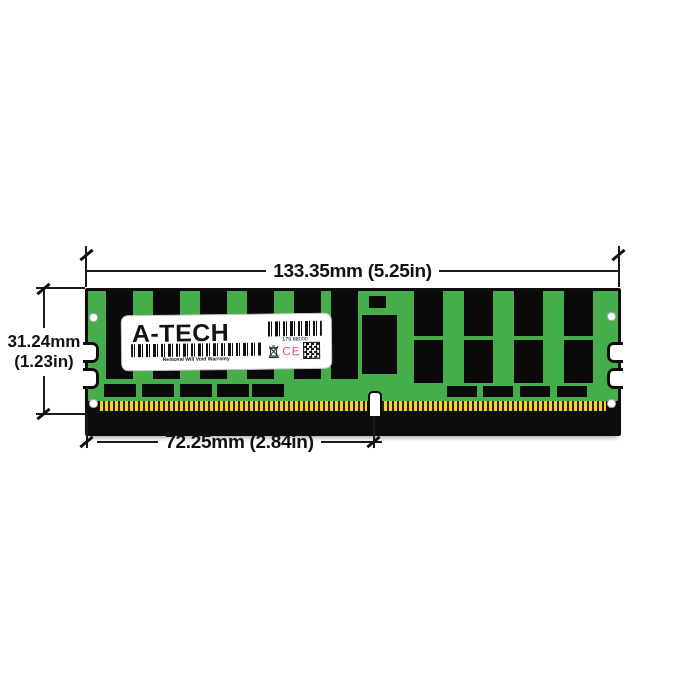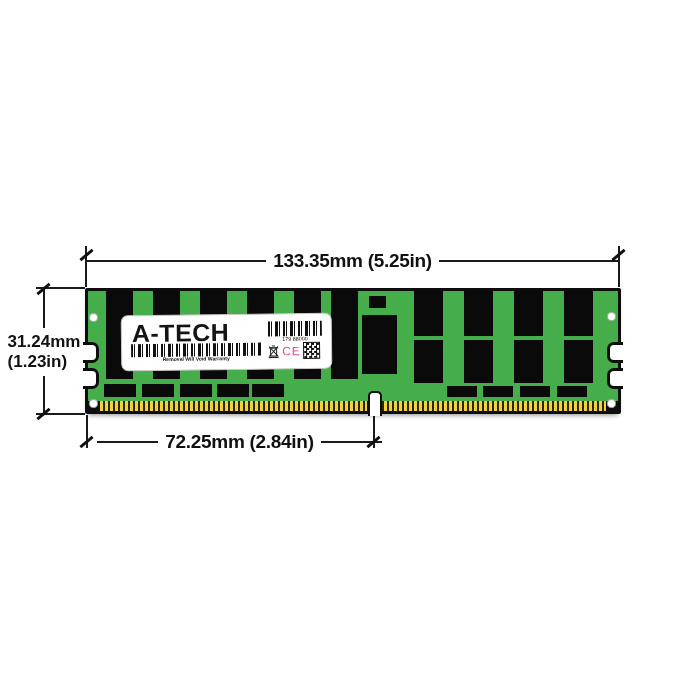--- a/index.html
+++ b/index.html
@@ -10,24 +10,24 @@
   .abs{position:absolute;}
   
   .ext-v{position:absolute;width:2px;background:#1a1a1a;}
   .ext-h{position:absolute;height:2px;background:#1a1a1a;}
   .tick{position:absolute;width:3px;height:16px;background:#111;transform:rotate(50deg);}
   .dim-row{position:absolute;display:flex;align-items:center;}
   .dim-row .seg{flex:1;height:2px;background:#1a1a1a;}
   .dim-col{position:absolute;display:flex;flex-direction:column;align-items:center;}
   .dim-col .seg{flex:1;width:2px;background:#1a1a1a;}
   .dim-text{font-weight:bold;font-size:19px;letter-spacing:-0.3px;padding:0 7px;white-space:nowrap;}
-  .dim-text-v{font-weight:bold;font-size:17px;line-height:20px;margin:4px 0;white-space:nowrap;}
+  .dim-text-v{font-weight:bold;font-size:17px;line-height:20px;text-align:center;margin:4px 0;white-space:nowrap;}
   
   .module{
-    position:absolute;left:85px;top:288px;width:536px;height:126px;
+    position:absolute;left:85px;top:288px;width:536px;height:148px;
     background:#0d0d0d;border-radius:2px;
     box-shadow:0 4px 5px -3px rgba(0,0,0,.45);
   }
   .pcb{position:absolute;left:3px;top:3px;width:530px;height:110px;background:var(--pcb_green,#46ad4b);z-index:1;}
   .chip{position:absolute;background:var(--chip_black,#0a0a0a);z-index:2;}
   .pins{position:absolute;top:113px;height:10px;z-index:2;
     background:repeating-linear-gradient(90deg,var(--pin_gold,#f2d23b) 0 3px,#2e2600 3px 5px);}
   .hole{position:absolute;width:9px;height:9px;border-radius:50%;background:#fff;
     box-shadow:inset 0 0 0 1px rgba(0,0,0,.35);z-index:4;}
   .edge-notch{position:absolute;width:13px;height:15px;background:#fff;z-index:6;}
@@ -56,21 +56,21 @@
     background-image:repeating-conic-gradient(#111 0% 25%, #fff 0% 50%);
     background-size:5px 5px;outline:1px solid #111;}
 </style>
 </head>
 <body>
 
 <div class="abs" style="left:0;top:0;width:700px;height:700px;">
 
   <div class="ext-v" style="left:85px;top:246px;height:41px;"></div>
   <div class="ext-v" style="left:618px;top:246px;height:41px;"></div>
-  <div class="dim-row" style="left:87px;top:253px;width:531px;height:16px;">
+  <div class="dim-row" style="left:87px;top:263px;width:531px;height:16px;">
     <span class="seg"></span>
     <span class="dim-text">133.35mm (5.25in)</span>
     <span class="seg"></span>
   </div>
   <div class="tick" style="left:85px;top:247px;"></div>
   <div class="tick" style="left:617px;top:247px;"></div>
 
   <div class="ext-h" style="left:36px;top:287px;width:49px;"></div>
   <div class="ext-h" style="left:36px;top:413px;width:49px;"></div>
   <div class="dim-col" style="left:10px;top:290px;width:68px;height:123px;">

